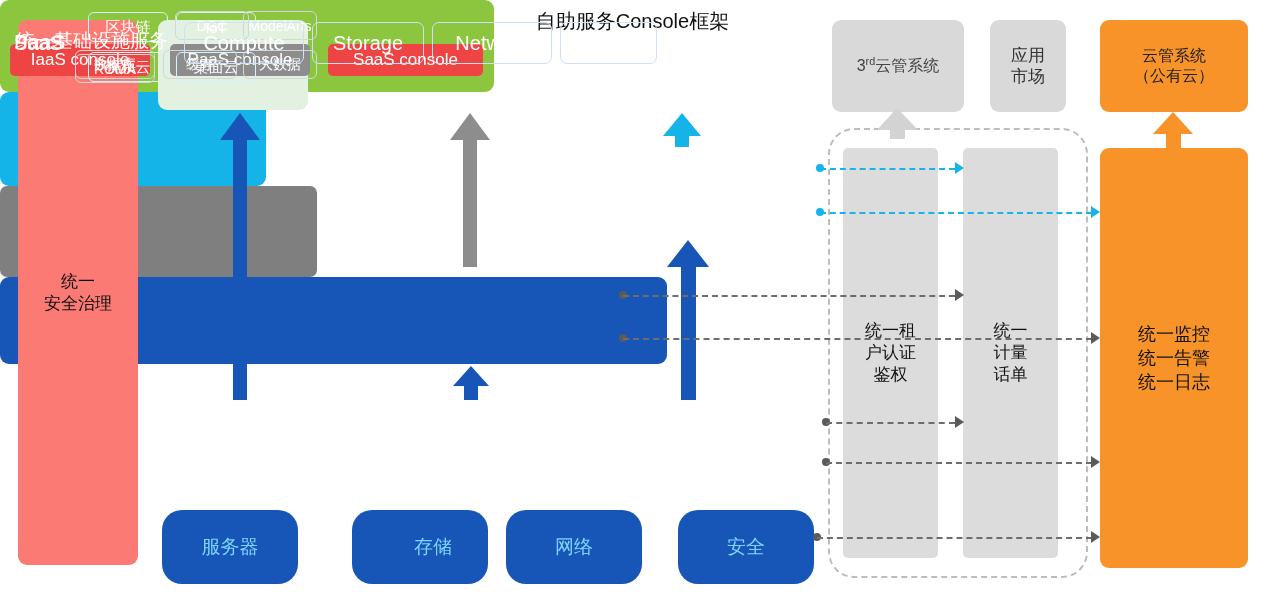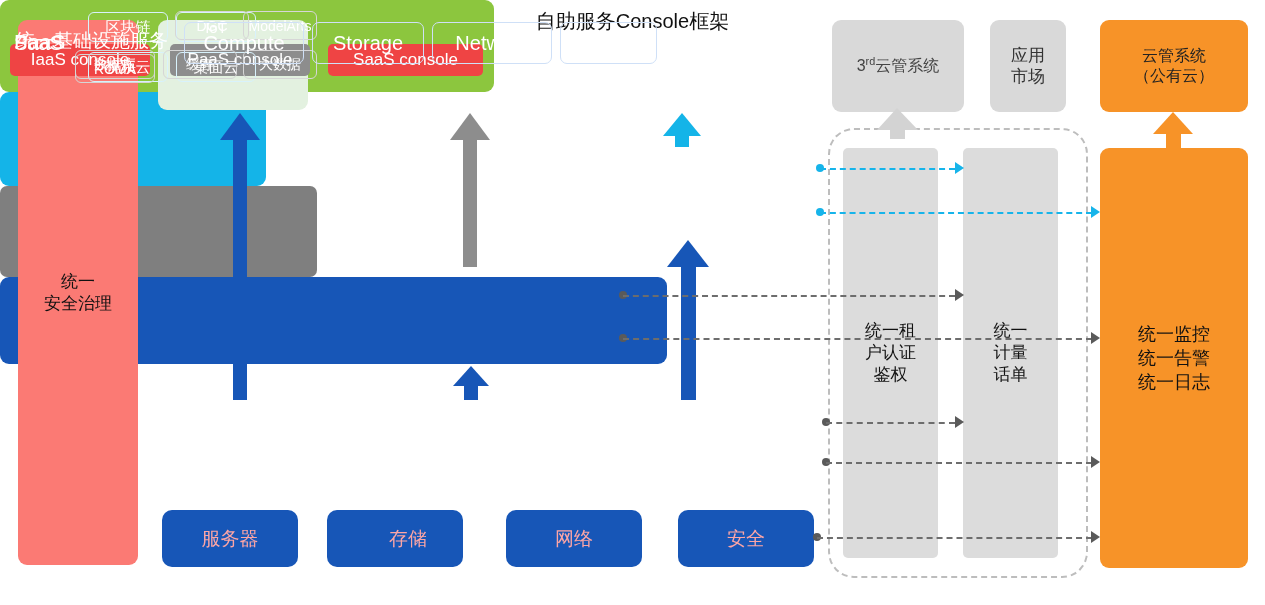--- a/index.html
+++ b/index.html
@@ -45,23 +45,23 @@
   
   .infra{left:158px;top:400px;width:667px;height:87px;background:#1756b7;border-radius:9px;}
   .infra-label{position:absolute;left:16px;top:28px;color:#fff;font-size:19px;}
   .infra-chip{position:absolute;top:22px;height:40px;border:1.7px solid #cfe0f7;border-radius:7px;color:#fff;font-size:20px;display:flex;align-items:center;justify-content:center;}
   .ic0{left:184px;width:118px;}
   .ic1{left:312px;width:110px;}
   .ic2{left:432px;width:118px;}
   .ic3{left:560px;width:95px;}
 
   
-  .hw{top:510px;height:57px;background:#1756b7;border-radius:10px;color:#fca5a5;font-size:19px;}
+  .hw{top:510px;height:74px;background:#1756b7;border-radius:20px;color:#7dd3fc;font-size:19px;}
   .hw0{left:162px;width:136px;}
-  .hw1{left:327px;width:136px;padding-left:26px;}
+  .hw1{left:352px;width:136px;padding-left:26px;}
   .hw2{left:506px;width:136px;}
   .hw3{left:678px;width:136px;}
 
   
   .dashed-zone{position:absolute;left:828px;top:128px;width:260px;height:450px;border:2.5px dashed #bdbdbd;border-radius:26px;box-sizing:border-box;}
   .gcol{position:absolute;width:95px;background:#dcdcdc;border-radius:5px;display:flex;align-items:center;justify-content:center;color:#111;font-size:17px;text-align:center;white-space:pre-line;line-height:1.3;}
   .gcol0{left:843px;top:148px;height:410px;}
   .gcol1{left:963px;top:148px;height:410px;}
 
   .ops-col{position:absolute;left:1100px;top:148px;width:148px;height:420px;background:#f79328;border-radius:9px;display:flex;align-items:center;justify-content:center;color:#111;font-size:18px;text-align:center;white-space:pre-line;line-height:1.35;}

